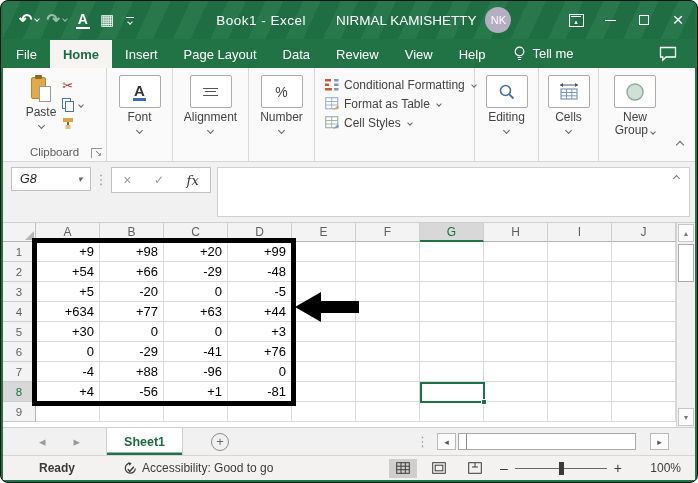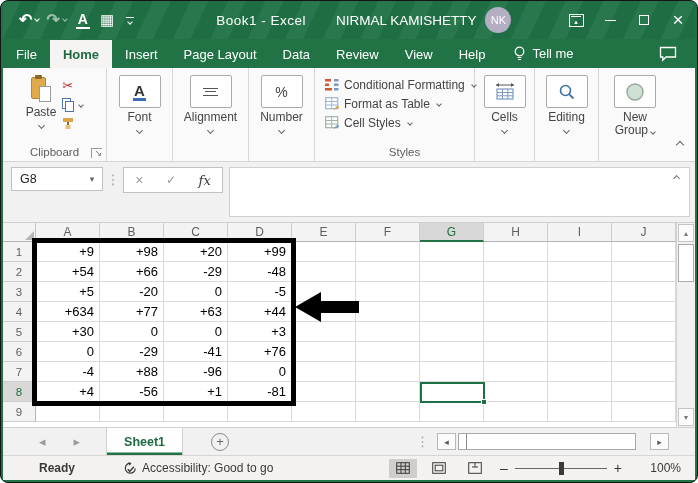--- a/index.html
+++ b/index.html
@@ -68,21 +68,21 @@
   .align-lines i{display:block;border-top:1.6px solid #555;}
   .pct{font-size:14px;color:#444;}
   .styles-grp{width:160px;align-items:flex-start;padding:7px 0 0 10px;}
   .stylerow{display:flex;align-items:center;gap:5px;font-size:12px;height:19px;white-space:nowrap;}
   .stylerow .chv{width:4px;height:4px;margin-left:2px;}
   .collapse-rib{position:absolute;right:12px;bottom:9px;}
   .collapse-rib .chv{width:6px;height:6px;border-color:#666;}
   .newgrp-lbl{width:46px;}
   
   .fbar{height:60px;background:#f1f1f1;display:flex;align-items:flex-start;padding-top:5px;position:relative;flex:0 0 auto;}
-  .namebox{width:92px;height:24px;background:#fff;border:1px solid #c3c1bf;margin-left:8px;display:flex;align-items:center;font-size:12.5px;color:#222;}
+  .namebox{width:80px;height:24px;background:#fff;border:1px solid #c3c1bf;margin-left:8px;display:flex;align-items:center;font-size:12.5px;color:#222;font-style:italic;}
   .namebox .nm{flex:1;padding-left:8px;}
   .namebox .dd{width:20px;height:100%;display:flex;align-items:center;justify-content:center;color:#666;font-size:9px;}
   .vdots{width:20px;display:flex;align-items:center;justify-content:center;color:#9a9a9a;font-size:13px;height:24px;}
   .fxbox{width:100px;height:26px;background:#fff;border:1px solid #c3c1bf;display:flex;align-items:center;justify-content:space-around;}
   .fxbox .x{color:#9a9a9a;font-size:14px;}
   .fxbox .ck{color:#9a9a9a;font-size:12px;}
   .fxbox .fx{font-family:"DejaVu Serif", serif;font-style:italic;font-size:13px;color:#3b3a39;}
   .finput{flex:1;margin:0 5px 0 6px;height:50px;background:#fff;border:1px solid #d2d0ce;position:relative;}
   .finput .chv{position:absolute;top:8px;right:10px;border-color:#777;}
   
@@ -289,47 +289,46 @@
         <svg width="14" height="14">
             <rect x="0.7" y="0.7" width="12" height="11" fill="#fff" stroke="#9fb6a4" stroke-width="1.2"></rect>
             <line x1="0.7" y1="4.5" x2="12.7" y2="4.5" stroke="#9fb6a4"></line>
             <line x1="0.7" y1="8" x2="12.7" y2="8" stroke="#9fb6a4"></line>
             <line x1="6.7" y1="0.7" x2="6.7" y2="11.7" stroke="#9fb6a4"></line>
             <path d="M8 13 L13 8 L14 11 Z" fill="#7c98c4"></path>
           </svg>
         <span>Cell Styles</span>
           <i class="chv"></i>
       </div>
-      <div class="grp-label">Styles</div>
+    </div>
+
+    <div class="rgroup bigbtn-grp" style="width:64px;">
+      <div class="boxicon">
+        <svg width="18" height="18">
+            <circle cx="7.5" cy="7.5" r="5" fill="none" stroke="#3f6fa5" stroke-width="1.6"></circle>
+            <line x1="11.3" y1="11.3" x2="15.5" y2="15.5" stroke="#3f6fa5" stroke-width="1.8"></line>
+          </svg>
+      </div>
+      <div class="btn-lbl">Editing</div>
+      <i class="chv btn-chv"></i>
     </div>
 
     <div class="rgroup bigbtn-grp" style="width:60px;">
       <div class="boxicon">
         <svg width="22" height="19">
             <path d="M2 3 H20" stroke="#555" stroke-width="1"></path>
             <path d="M2 3 l3 -2 v4 Z M20 3 l-3 -2 v4 Z" fill="#555"></path>
             <rect x="3" y="7" width="16" height="10" fill="#fff" stroke="#7c98c4" stroke-width="1.2"></rect>
             <line x1="3" y1="10.5" x2="19" y2="10.5" stroke="#7c98c4"></line>
             <line x1="3" y1="13.8" x2="19" y2="13.8" stroke="#7c98c4"></line>
             <line x1="8.5" y1="7" x2="8.5" y2="17" stroke="#7c98c4"></line>
             <line x1="13.8" y1="7" x2="13.8" y2="17" stroke="#7c98c4"></line>
           </svg>
       </div>
       <div class="btn-lbl">Cells</div>
-      <i class="chv btn-chv"></i>
-    </div>
-
-    <div class="rgroup bigbtn-grp" style="width:64px;">
-      <div class="boxicon">
-        <svg width="18" height="18">
-            <circle cx="7.5" cy="7.5" r="5" fill="none" stroke="#3f6fa5" stroke-width="1.6"></circle>
-            <line x1="11.3" y1="11.3" x2="15.5" y2="15.5" stroke="#3f6fa5" stroke-width="1.8"></line>
-          </svg>
-      </div>
-      <div class="btn-lbl">Editing</div>
       <i class="chv btn-chv"></i>
     </div>
 
     <div class="rgroup bigbtn-grp" style="width:72px;border-right:none;">
       <div class="boxicon">
         <svg width="20" height="20">
             <circle cx="10" cy="10" r="8" fill="#cfe0d5" stroke="#93a99b" stroke-width="1.4"></circle>
           </svg>
       </div>
       <div class="btn-lbl newgrp-lbl"><span>New Group</span> <i class="chv" style="width:4px;height:4px;"></i></div>

